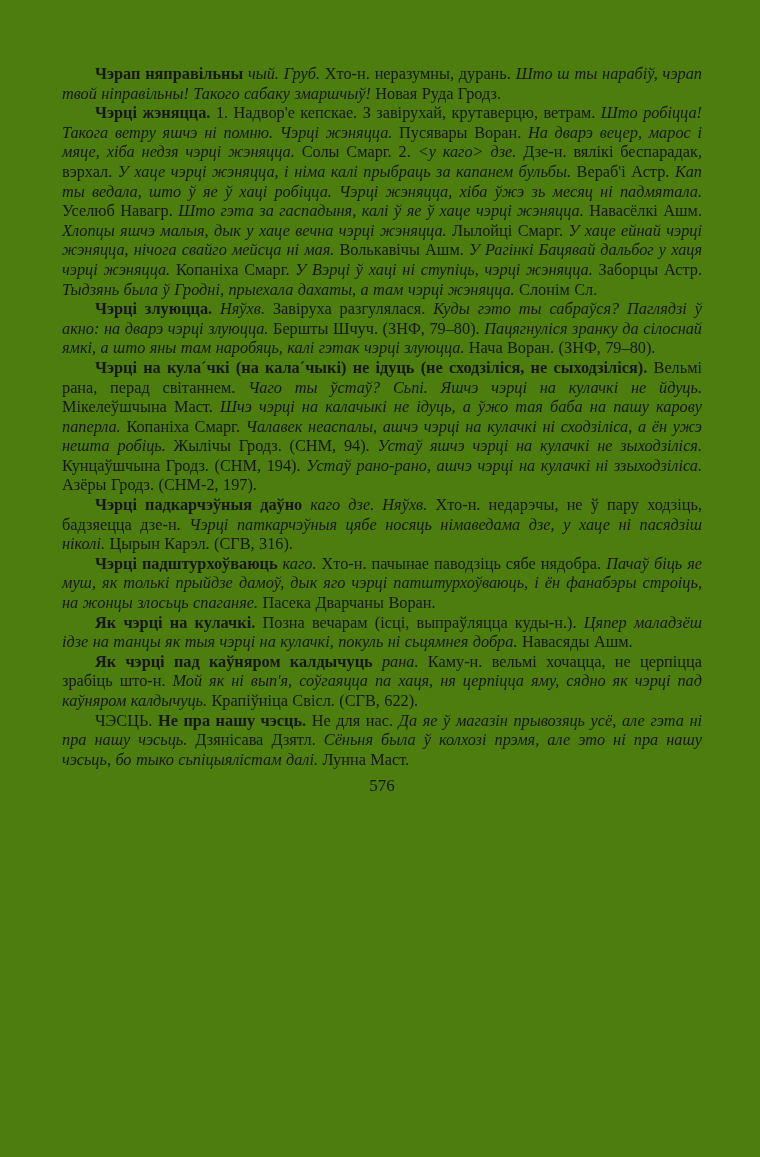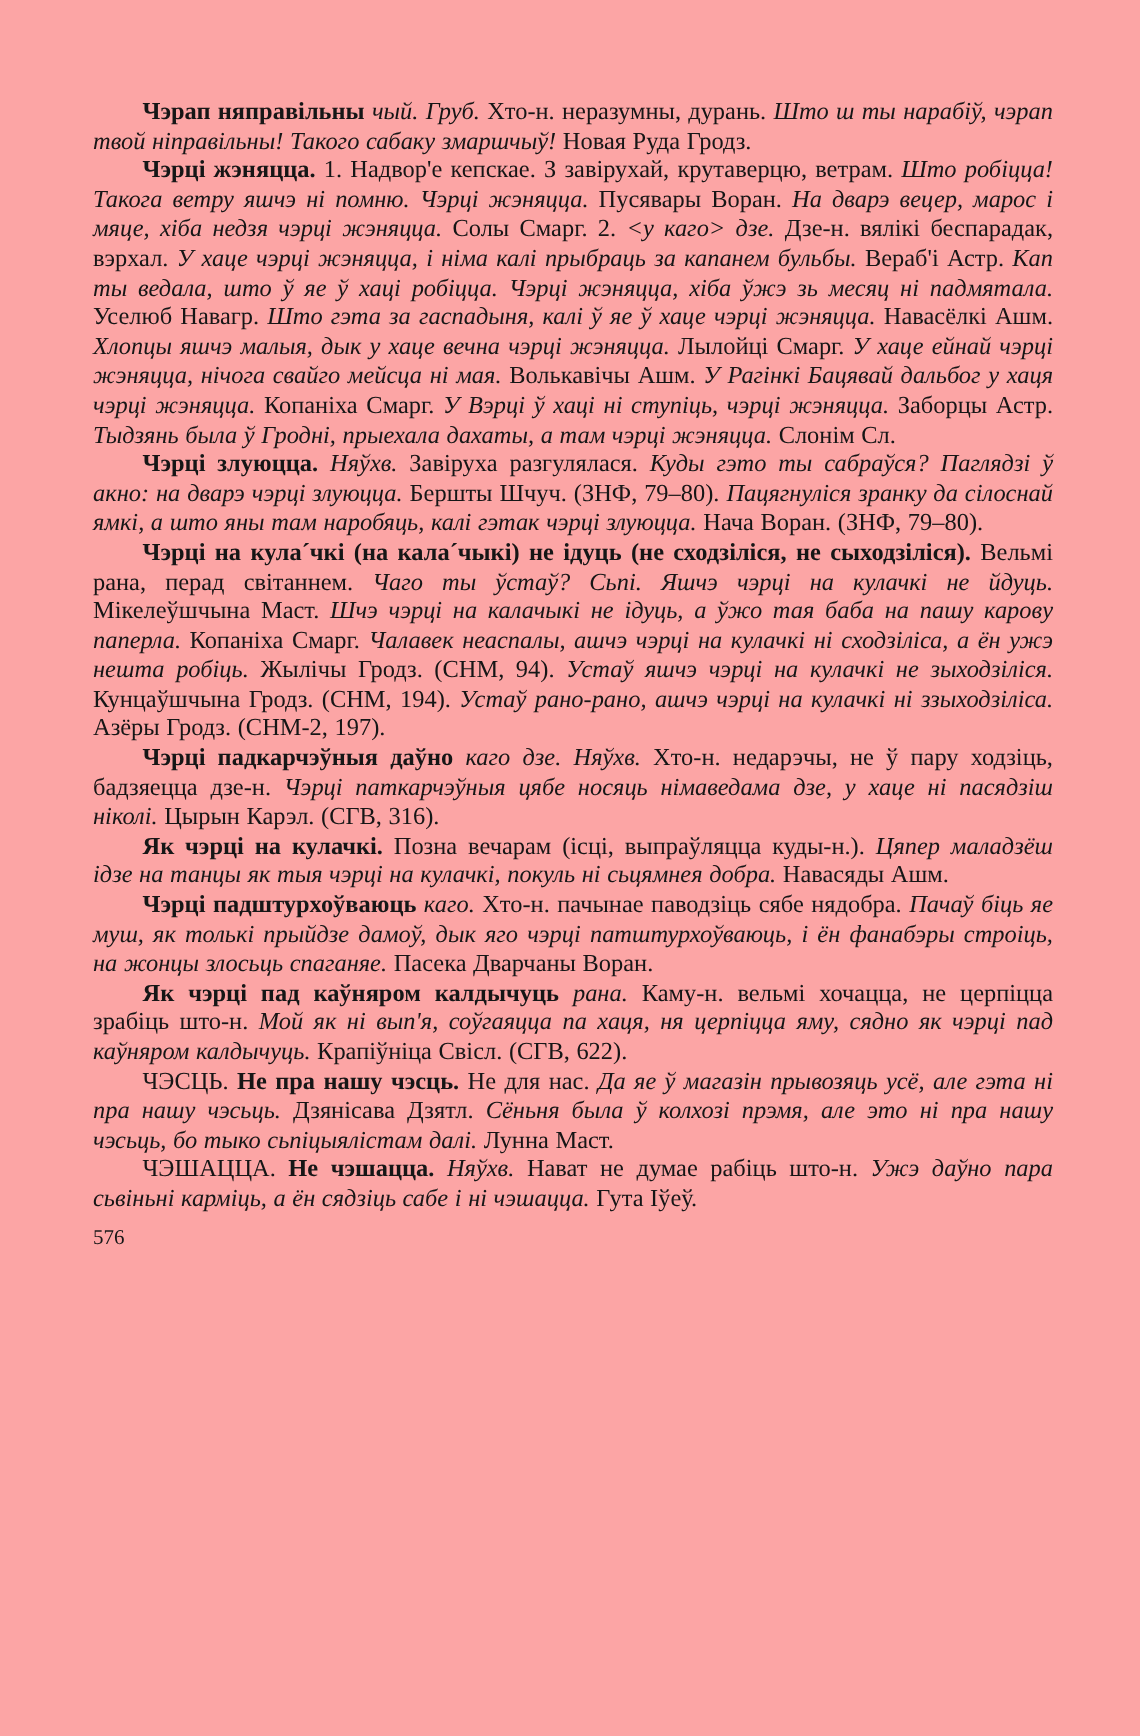--- a/index.html
+++ b/index.html
@@ -4,21 +4,21 @@
 <style>
   html, body {
     margin: 0;
     padding: 0;
     background: #ffffff;
   }
   .page {
     position: relative;
     width: 760px;
     height: 1157px;
-    background: #fca5a5;
+    background: #4d7c0f;
     overflow: hidden;
     font-family: "Liberation Serif", serif;
     color: #161616;
   }
   .textblock {
     position: absolute;
     left: 62px;
     top: 64px;
     width: 640px;
   }
@@ -28,36 +28,35 @@
     text-align: justify;
     font-size: 16.3px;
     line-height: 19.6px;
     word-spacing: 0.02em;
   }
   .run-normal { font-style: normal; font-weight: 400; }
   .run-italic { font-style: italic; font-weight: 400; }
   .run-bold   { font-style: normal; font-weight: 700; }
   .page-number {
     margin-top: 7px;
-    text-align: left;
-    font-size: 14px;
+    text-align: center;
+    font-size: 17px;
     line-height: 20px;
   }
 </style>
 </head>
 <body>
 
 <div class="page">
   <div class="textblock">
 
   <p class="para"><span class="run-bold">Чэрап няправільны </span><span class="run-italic">чый. Груб. </span><span class="run-normal">Хто-н. неразумны, дурань. </span><span class="run-italic">Што ш ты нарабіў, чэрап твой ніправільны! Такого сабаку змаршчыў! </span><span class="run-normal">Новая Руда Гродз.</span></p>
       <p class="para"><span class="run-bold">Чэрці жэняцца. </span><span class="run-normal">1. Надвор'е кепскае. З завірухай, крутаверцю, ветрам. </span><span class="run-italic">Што робіцца! Такога ветру яшчэ ні помню. Чэрці жэняцца. </span><span class="run-normal">Пусявары Воран. </span><span class="run-italic">На дварэ вецер, марос і мяце, хіба недзя чэрці жэняцца. </span><span class="run-normal">Солы Смарг. 2. </span><span class="run-italic">&lt;у каго&gt; дзе. </span><span class="run-normal">Дзе-н. вялікі беспарадак, вэрхал. </span><span class="run-italic">У хаце чэрці жэняцца, і німа калі прыбраць за капанем бульбы. </span><span class="run-normal">Вераб'і Астр. </span><span class="run-italic">Кап ты ведала, што ў яе ў хаці робіцца. Чэрці жэняцца, хіба ўжэ зь месяц ні падмятала. </span><span class="run-normal">Уселюб Навагр. </span><span class="run-italic">Што гэта за гаспадыня, калі ў яе ў хаце чэрці жэняцца. </span><span class="run-normal">Навасёлкі Ашм. </span><span class="run-italic">Хлопцы яшчэ малыя, дык у хаце вечна чэрці жэняцца. </span><span class="run-normal">Лылойці Смарг. </span><span class="run-italic">У хаце ейнай чэрці жэняцца, нічога свайго мейсца ні мая. </span><span class="run-normal">Волькавічы Ашм. </span><span class="run-italic">У Рагінкі Бацявай дальбог у хаця чэрці жэняцца. </span><span class="run-normal">Копаніха Смарг. </span><span class="run-italic">У Вэрці ў хаці ні ступіць, чэрці жэняцца. </span><span class="run-normal">Заборцы Астр. </span><span class="run-italic">Тыдзянь была ў Гродні, прыехала дахаты, а там чэрці жэняцца. </span><span class="run-normal">Слонім Сл.</span></p>
       <p class="para"><span class="run-bold">Чэрці злуюцца. </span><span class="run-italic">Няўхв. </span><span class="run-normal">Завіруха разгулялася. </span><span class="run-italic">Куды гэто ты сабраўся? Паглядзі ў акно: на дварэ чэрці злуюцца. </span><span class="run-normal">Бершты Шчуч. (ЗНФ, 79–80). </span><span class="run-italic">Пацягнуліся зранку да сілоснай ямкі, а што яны там наробяць, калі гэтак чэрці злуюцца. </span><span class="run-normal">Нача Воран. (ЗНФ, 79–80).</span></p>
       <p class="para"><span class="run-bold">Чэрці на кула´чкі (на кала´чыкі) не ідуць (не сходзіліся, не сыходзіліся). </span><span class="run-normal">Вельмі рана, перад світаннем. </span><span class="run-italic">Чаго ты ўстаў? Сьпі. Яшчэ чэрці на кулачкі не йдуць. </span><span class="run-normal">Мікелеўшчына Маст. </span><span class="run-italic">Шчэ чэрці на калачыкі не ідуць, а ўжо тая баба на пашу карову паперла. </span><span class="run-normal">Копаніха Смарг. </span><span class="run-italic">Чалавек неаспалы, ашчэ чэрці на кулачкі ні сходзіліса, а ён ужэ нешта робіць. </span><span class="run-normal">Жылічы Гродз. (СНМ, 94). </span><span class="run-italic">Устаў яшчэ чэрці на кулачкі не зыходзіліся. </span><span class="run-normal">Кунцаўшчына Гродз. (СНМ, 194). </span><span class="run-italic">Устаў рано-рано, ашчэ чэрці на кулачкі ні ззыходзіліса. </span><span class="run-normal">Азёры Гродз. (СНМ-2, 197).</span></p>
       <p class="para"><span class="run-bold">Чэрці падкарчэўныя даўно </span><span class="run-italic">каго дзе. Няўхв. </span><span class="run-normal">Хто-н. недарэчы, не ў пару ходзіць, бадзяецца дзе-н. </span><span class="run-italic">Чэрці паткарчэўныя цябе носяць німаведама дзе, у хаце ні пасядзіш ніколі. </span><span class="run-normal">Цырын Карэл. (СГВ, 316).</span></p>
+      <p class="para"><span class="run-bold">Чэрці падштурхоўваюць </span><span class="run-italic">каго. </span><span class="run-normal">Хто-н. пачынае паводзіць сябе нядобра. </span><span class="run-italic">Пачаў біць яе муш, як толькі прыйдзе дамоў, дык яго чэрці патштурхоўваюць, і ён фанабэры строіць, на жонцы злосьць спаганяе. </span><span class="run-normal">Пасека Дварчаны Воран.</span></p>
       <p class="para"><span class="run-bold">Як чэрці на кулачкі. </span><span class="run-normal">Позна вечарам (ісці, выпраўляцца куды-н.). </span><span class="run-italic">Цяпер маладзёш ідзе на танцы як тыя чэрці на кулачкі, покуль ні сьцямнея добра. </span><span class="run-normal">Навасяды Ашм.</span></p>
-      <p class="para"><span class="run-bold">Чэрці падштурхоўваюць </span><span class="run-italic">каго. </span><span class="run-normal">Хто-н. пачынае паводзіць сябе нядобра. </span><span class="run-italic">Пачаў біць яе муш, як толькі прыйдзе дамоў, дык яго чэрці патштурхоўваюць, і ён фанабэры строіць, на жонцы злосьць спаганяе. </span><span class="run-normal">Пасека Дварчаны Воран.</span></p>
       <p class="para"><span class="run-bold">Як чэрці пад каўняром калдычуць </span><span class="run-italic">рана. </span><span class="run-normal">Каму-н. вельмі хочацца, не церпіцца зрабіць што-н. </span><span class="run-italic">Мой як ні вып'я, соўгаяцца па хаця, ня церпіцца яму, сядно як чэрці пад каўняром калдычуць. </span><span class="run-normal">Крапіўніца Свісл. (СГВ, 622).</span></p>
       <p class="para"><span class="run-normal">ЧЭСЦЬ. </span><span class="run-bold">Не пра нашу чэсць. </span><span class="run-normal">Не для нас. </span><span class="run-italic">Да яе ў магазін прывозяць усё, але гэта ні пра нашу чэсьць. </span><span class="run-normal">Дзянісава Дзятл. </span><span class="run-italic">Сёньня была ў колхозі прэмя, але это ні пра нашу чэсьць, бо тыко сьпіцыялістам далі. </span><span class="run-normal">Лунна Маст.</span></p>
-      <p class="para"><span class="run-normal">ЧЭШАЦЦА. </span><span class="run-bold">Не чэшацца. </span><span class="run-italic">Няўхв. </span><span class="run-normal">Нават не думае рабіць што-н. </span><span class="run-italic">Ужэ даўно пара сьвіньні карміць, а ён сядзіць сабе і ні чэшацца. </span><span class="run-normal">Гута Іўеў.</span></p>
       <div class="page-number">576</div>
     </div>
 </div>
 
 </body></html>

